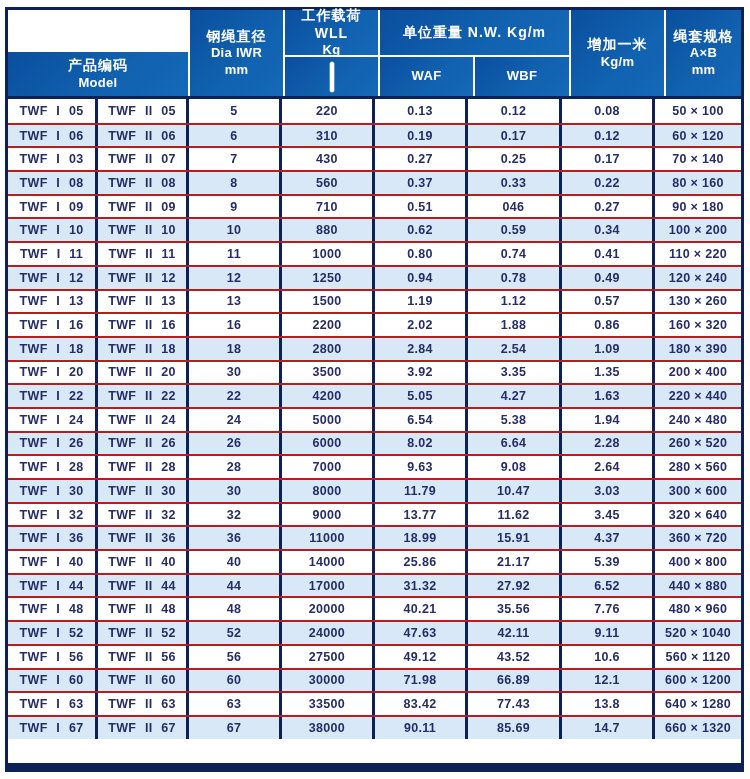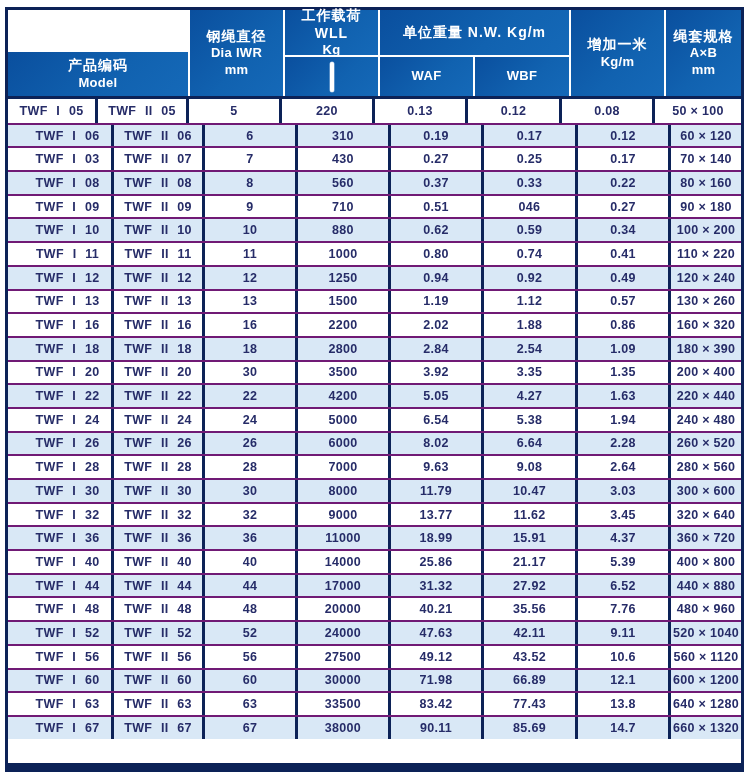--- a/index.html
+++ b/index.html
@@ -40,21 +40,21 @@
   .h-spec{grid-column:8;grid-row:1/3;}
   .vbar{width:4px;height:30px;background:#ffffff;border-radius:2px;
         box-shadow:0 0 0 0.5px #9fc0e2;}
   
   .tbody{display:block;}
   .row{
     display:grid;
     grid-template-columns:87px 91px 93px 93px 93px 94px 93px 1fr;
     height:23.7px;box-sizing:border-box;background:#ffffff;
   }
-  .row + .row{border-top:2px solid #701a75;padding-left:16px;}
+  .row + .row{border-top:2px solid #b91c1c;}
   .row.stripe{background:#d9e8f6;}
   .cell{
     display:flex;align-items:center;justify-content:center;
     font-size:12.5px;font-weight:700;color:#262c68;letter-spacing:.3px;
     border-left:3px solid #0c2257;overflow:hidden;white-space:nowrap;
   }
   .cell:first-child{border-left:none;}
   .cell.c0,.cell.c1{word-spacing:5px;}
 </style>
 </head>
@@ -179,21 +179,21 @@
         <div class="cell c5">0.74</div>
         <div class="cell c6">0.41</div>
         <div class="cell c7">110 × 220</div>
       </div>
       <div class="row stripe">
         <div class="cell c0">TWF I 12</div>
         <div class="cell c1">TWF II 12</div>
         <div class="cell c2">12</div>
         <div class="cell c3">1250</div>
         <div class="cell c4">0.94</div>
-        <div class="cell c5">0.92</div>
+        <div class="cell c5">0.78</div>
         <div class="cell c6">0.49</div>
         <div class="cell c7">120 × 240</div>
       </div>
       <div class="row">
         <div class="cell c0">TWF I 13</div>
         <div class="cell c1">TWF II 13</div>
         <div class="cell c2">13</div>
         <div class="cell c3">1500</div>
         <div class="cell c4">1.19</div>
         <div class="cell c5">1.12</div>

